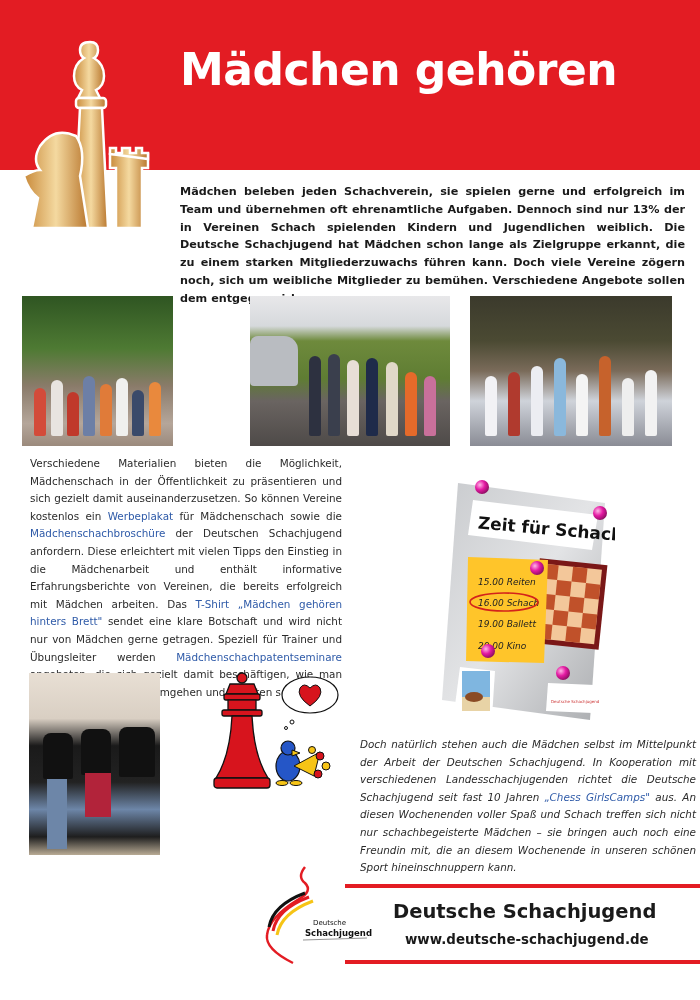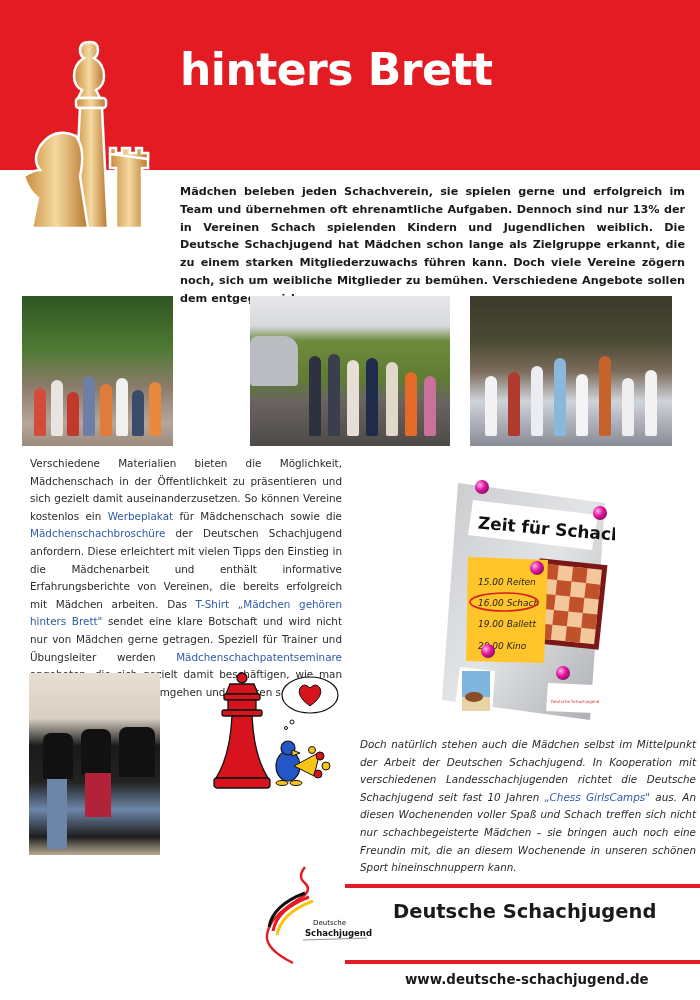--- a/index.html
+++ b/index.html
@@ -17,21 +17,21 @@
   .people span { display:block; width:12px; border-radius:6px 6px 2px 2px; }
   .body-text { position:absolute; font-family:"DejaVu Sans", sans-serif; font-size:10.4px; line-height:17.6px; color:#2a2a2a; text-align:justify; }
   .bt1 { left:30px; top:455px; width:312px; }
   .bt2 { left:360px; top:736px; width:336px;font-style:italic; }
   .link { color:#2e5aa8; }
   .poster { position:absolute; left:440px; top:475px; width:175px; height:245px; }
   .cartoon { position:absolute; left:210px; top:670px; width:140px; height:125px; }
   .footer-line { position:absolute; left:345px; height:4px; background:#e31c23; width:355px; }
   .fl1 { top:884px; } .fl2 { top:960px; }
   .footer-name { position:absolute; left:393px; top:900px; font-family:"DejaVu Sans", sans-serif; font-weight:bold; font-size:19.5px; color:#1a1a1a; }
-  .footer-url { position:absolute; left:405px; top:932px; font-family:"DejaVu Sans", sans-serif; font-weight:bold; font-size:13.4px; color:#1a1a1a;margin-top:40px; }
+  .footer-url { position:absolute; left:405px; top:932px; font-family:"DejaVu Sans", sans-serif; font-weight:bold; font-size:13.4px; color:#1a1a1a; }
   .logo { position:absolute; left:255px; top:865px; width:120px; height:100px; }
 </style>
 </head>
 <body>
 
 <div class="header-band"></div>
 
 <svg class="chess-pieces" viewBox="0 0 150 210">
   <defs>
     <linearGradient id="wood" x1="0" x2="1">
@@ -44,21 +44,21 @@
     <path d="M70 6 q8 0 8 8 q0 6 -4 8 q10 6 10 18 q0 10 -8 14 l4 8 h-22 l4 -8 q-8 -4 -8 -14 q0 -12 10 -18 q-4 -2 -4 -8 q0 -8 10 -8z"></path>
     <rect x="56" y="62" width="30" height="10" rx="3"></rect>
     <path d="M60 72 h22 l6 120 h-34z"></path>
     <path d="M20 110 q14 -20 36 -10 q10 14 4 40 l8 52 h-56 l6 -30 q-10 -8 -14 -22 q10 -6 16 -6 q-8 -10 0 -24z"></path>
     <path d="M90 118 h38 v14 h-6 v60 h-26 v-60 h-6z"></path>
     <path d="M90 118 v-6 h6 v5 h6 v-5 h8 v5 h6 v-5 h6 v5 h6 v6z"></path>
   </g>
 </svg>
 
 <div class="title">
-  <div>hinters Brett</div>
+  <div>Mädchen gehören</div>
 </div>
 
 <p class="intro" style="margin:0;">Mädchen beleben jeden Schachverein, sie spielen gerne und erfolgreich im Team und übernehmen oft ehrenamtliche Aufgaben. Dennoch sind nur 13% der in Vereinen Schach spielenden Kindern und Jugendlichen weiblich. Die Deutsche Schachjugend hat Mädchen schon lange als Zielgruppe erkannt, die zu einem starken Mitgliederzuwachs führen kann. Doch viele Vereine zögern noch, sich um weibliche Mitglieder zu bemühen. Verschiedene Angebote sollen dem entgegenwirken:</p>
 
 <div class="photo p1" title="Gruppenfoto Mädchen auf Treppe">
   <div class="people">
     <span style="height:48px;background:#d34b3a"></span>
       <span style="height:56px;background:#e8e4e0"></span>
       <span style="height:44px;background:#c0392b"></span>
       <span style="height:60px;background:#6d7fa6"></span>

